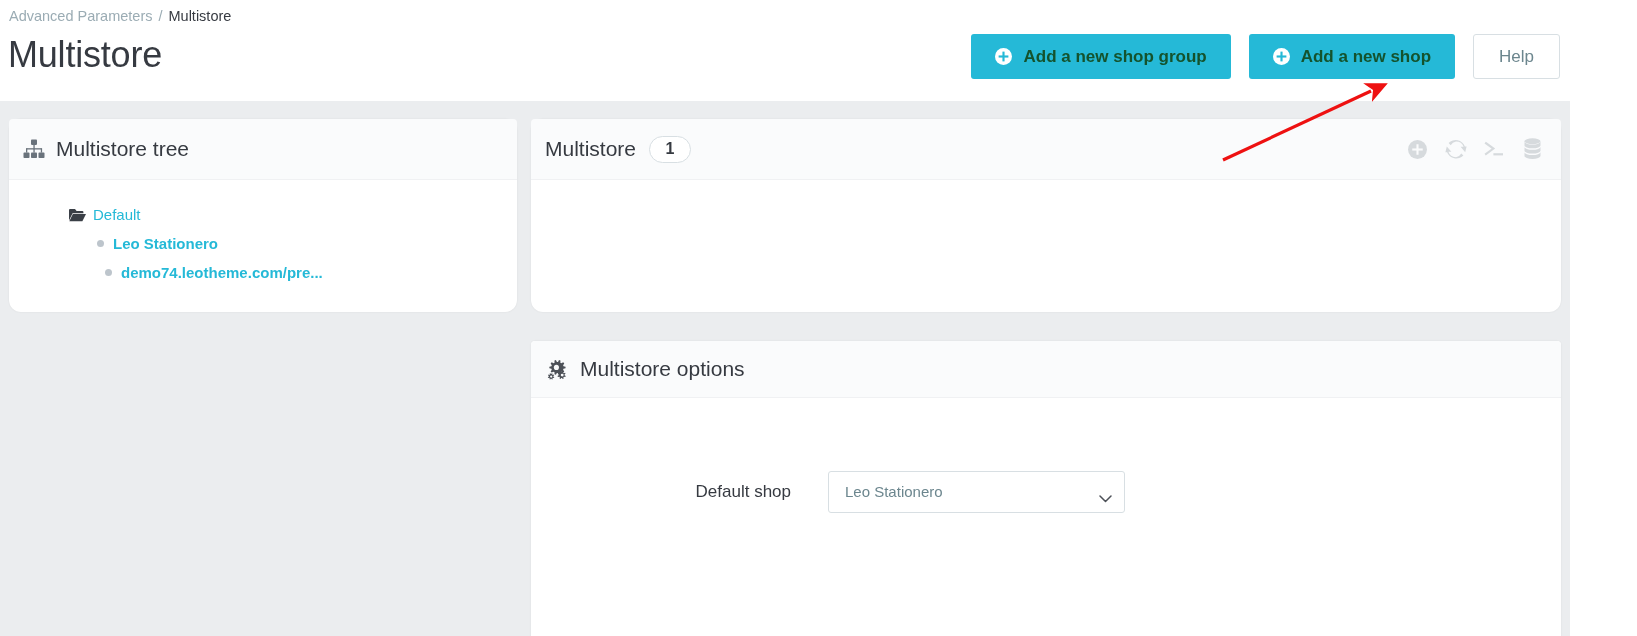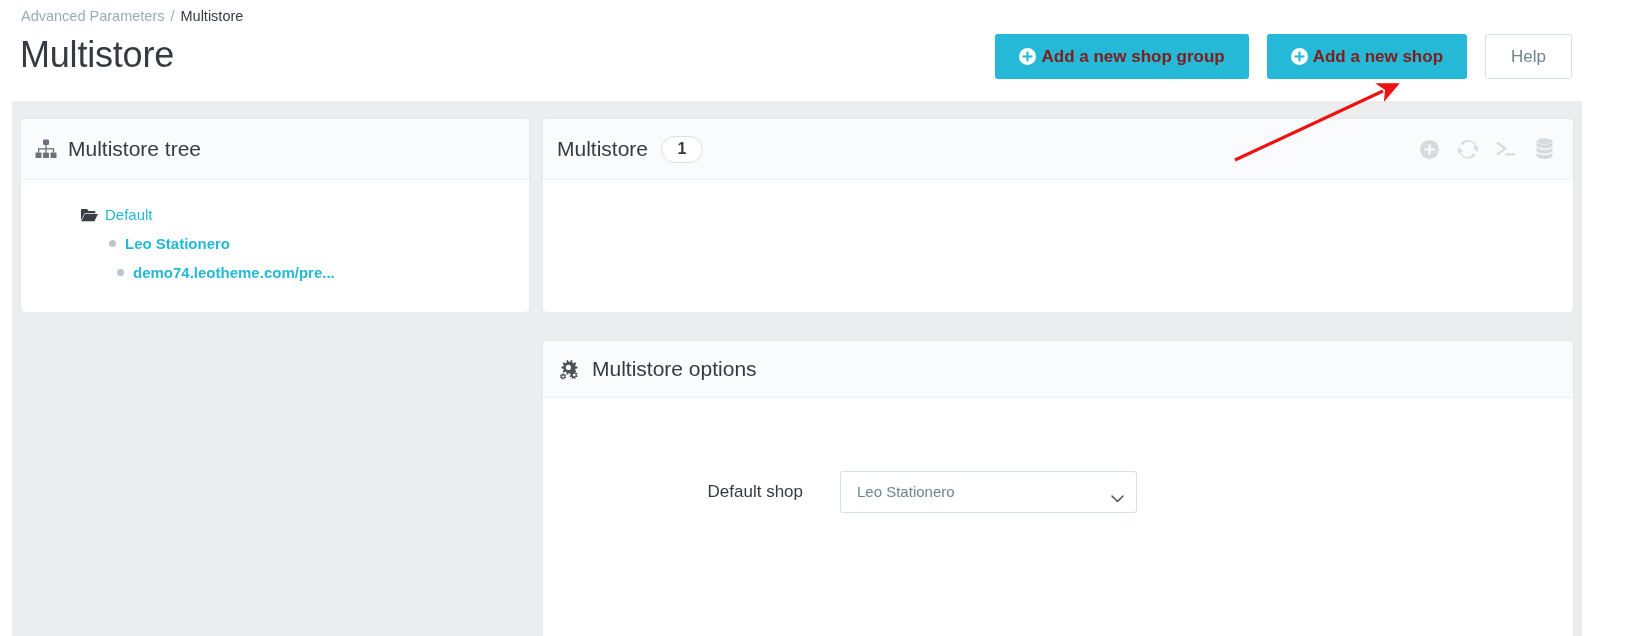--- a/index.html
+++ b/index.html
@@ -4,21 +4,21 @@
 <style>
   * { box-sizing: border-box; margin: 0; padding: 0; }
   html, body {
     width: 1637px;
     height: 636px;
     overflow: hidden;
     background: #ffffff;
     font-family: "Liberation Sans", sans-serif;
     color: #363a41;
   }
-  #root { position: relative; width: 1413px; height: 636px; margin-left: 12px; }
+  #root { position: relative; width: 1413px; height: 636px; }
 
   
   .page-header {
     position: absolute;
     left: 0; top: 0;
     width: 1570px;
     height: 101px;
     background: #ffffff;
   }
   .breadcrumb {
@@ -54,26 +54,26 @@
     border-radius: 3px;
     font-family: "Liberation Sans", sans-serif;
     cursor: pointer;
     white-space: nowrap;
     display: inline-flex;
     align-items: center;
     justify-content: center;
   }
   .btn-primary {
     background: #25b9d7;
-    color: #7f1d1d;
+    color: #14532d;
     font-size: 17px;
     font-weight: bold;
     height: 45px;
     padding: 0 24px;
-    gap: 5px;
+    gap: 11px;
   }
   .btn-outline {
     background: #ffffff;
     color: #6c868e;
     border: 1px solid #d8dfe3;
     font-size: 17px;
     height: 45px;
     padding: 0 25px;
   }
   .plus-circle {
@@ -88,21 +88,21 @@
   .body-area {
     position: absolute;
     left: 0; top: 101px;
     width: 1570px;
     height: 535px;
     background: #ebedef;
   }
 
   .card {
     background: #ffffff;
-    border-radius: 4px;
+    border-radius: 12px;
     box-shadow: 0 0 2px 0 rgba(0,0,0,.08);
   }
   .card-header {
     background: #fafbfc;
     border-bottom: 1px solid #f0f1f3;
     display: flex;
     align-items: center;
   }
 
   

